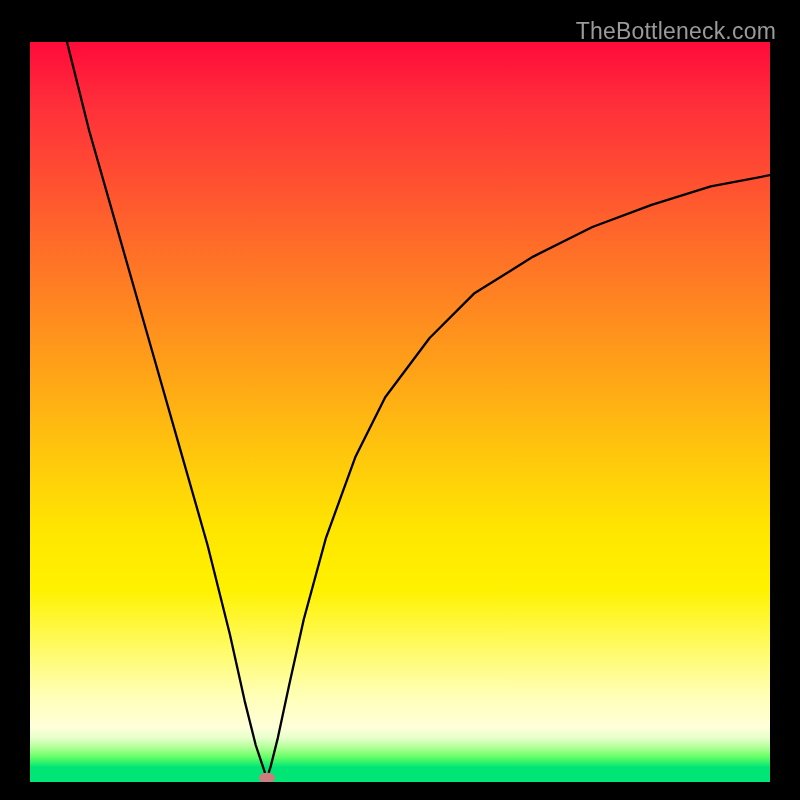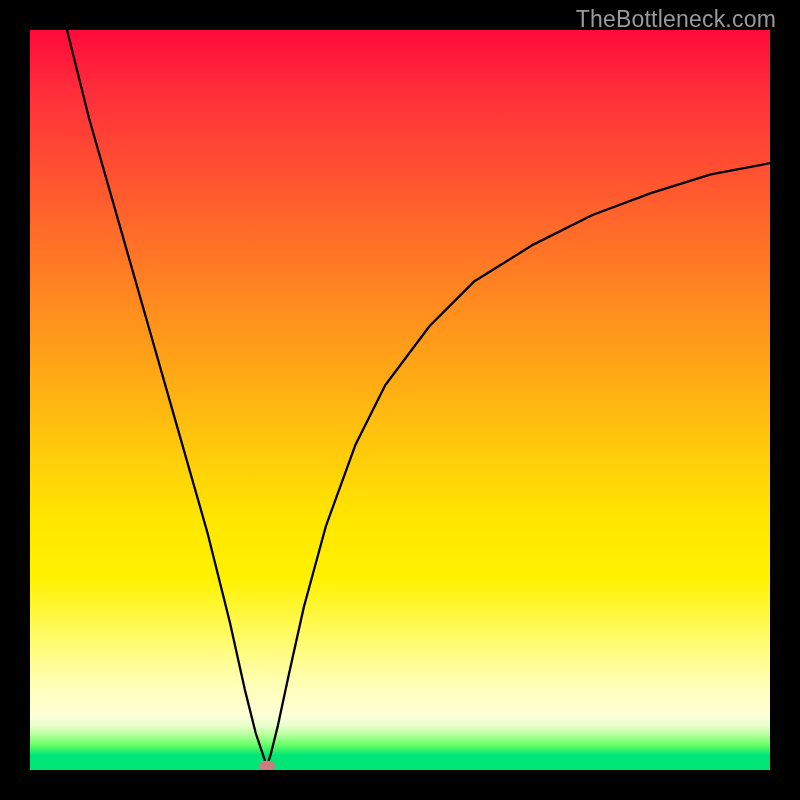--- a/index.html
+++ b/index.html
@@ -12,20 +12,21 @@
     height: 800px;
     background: #000;
     position: relative;
     font-family: Arial, Helvetica, sans-serif;
     overflow: hidden;
   }
   .frame {
     position: absolute;
     inset: 0;
     background: #000;
+    margin-top: 12px;
   }
   .plot-area {
     position: absolute;
     left: 30px;
     top: 30px;
     width: 740px;
     height: 740px;
     overflow: hidden;
   }
   .gradient {

